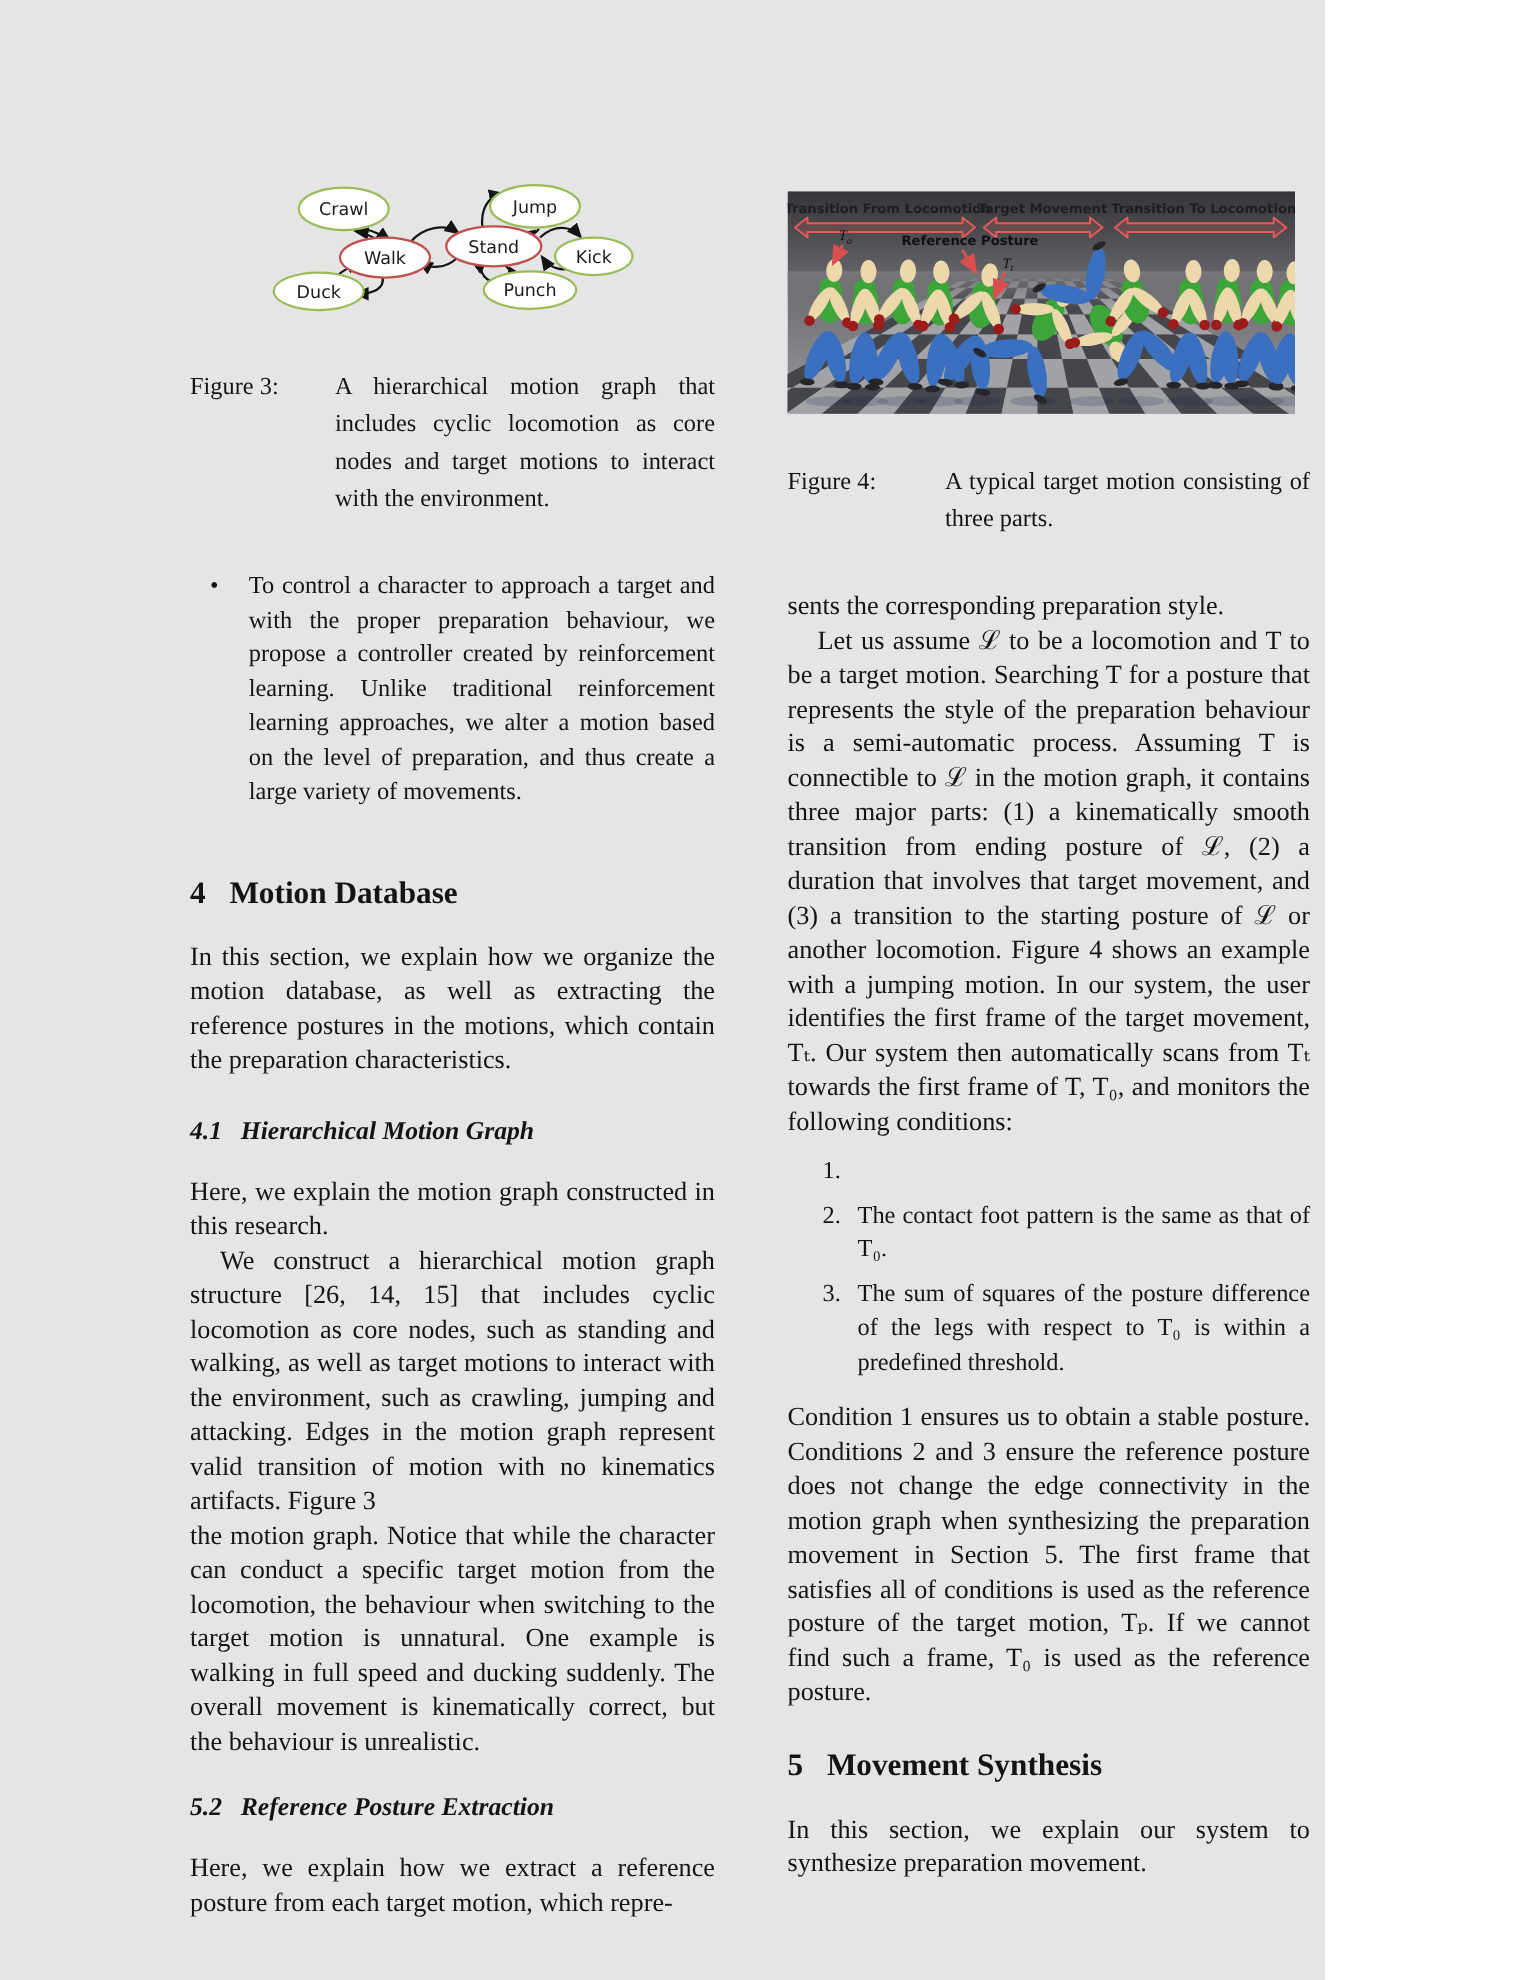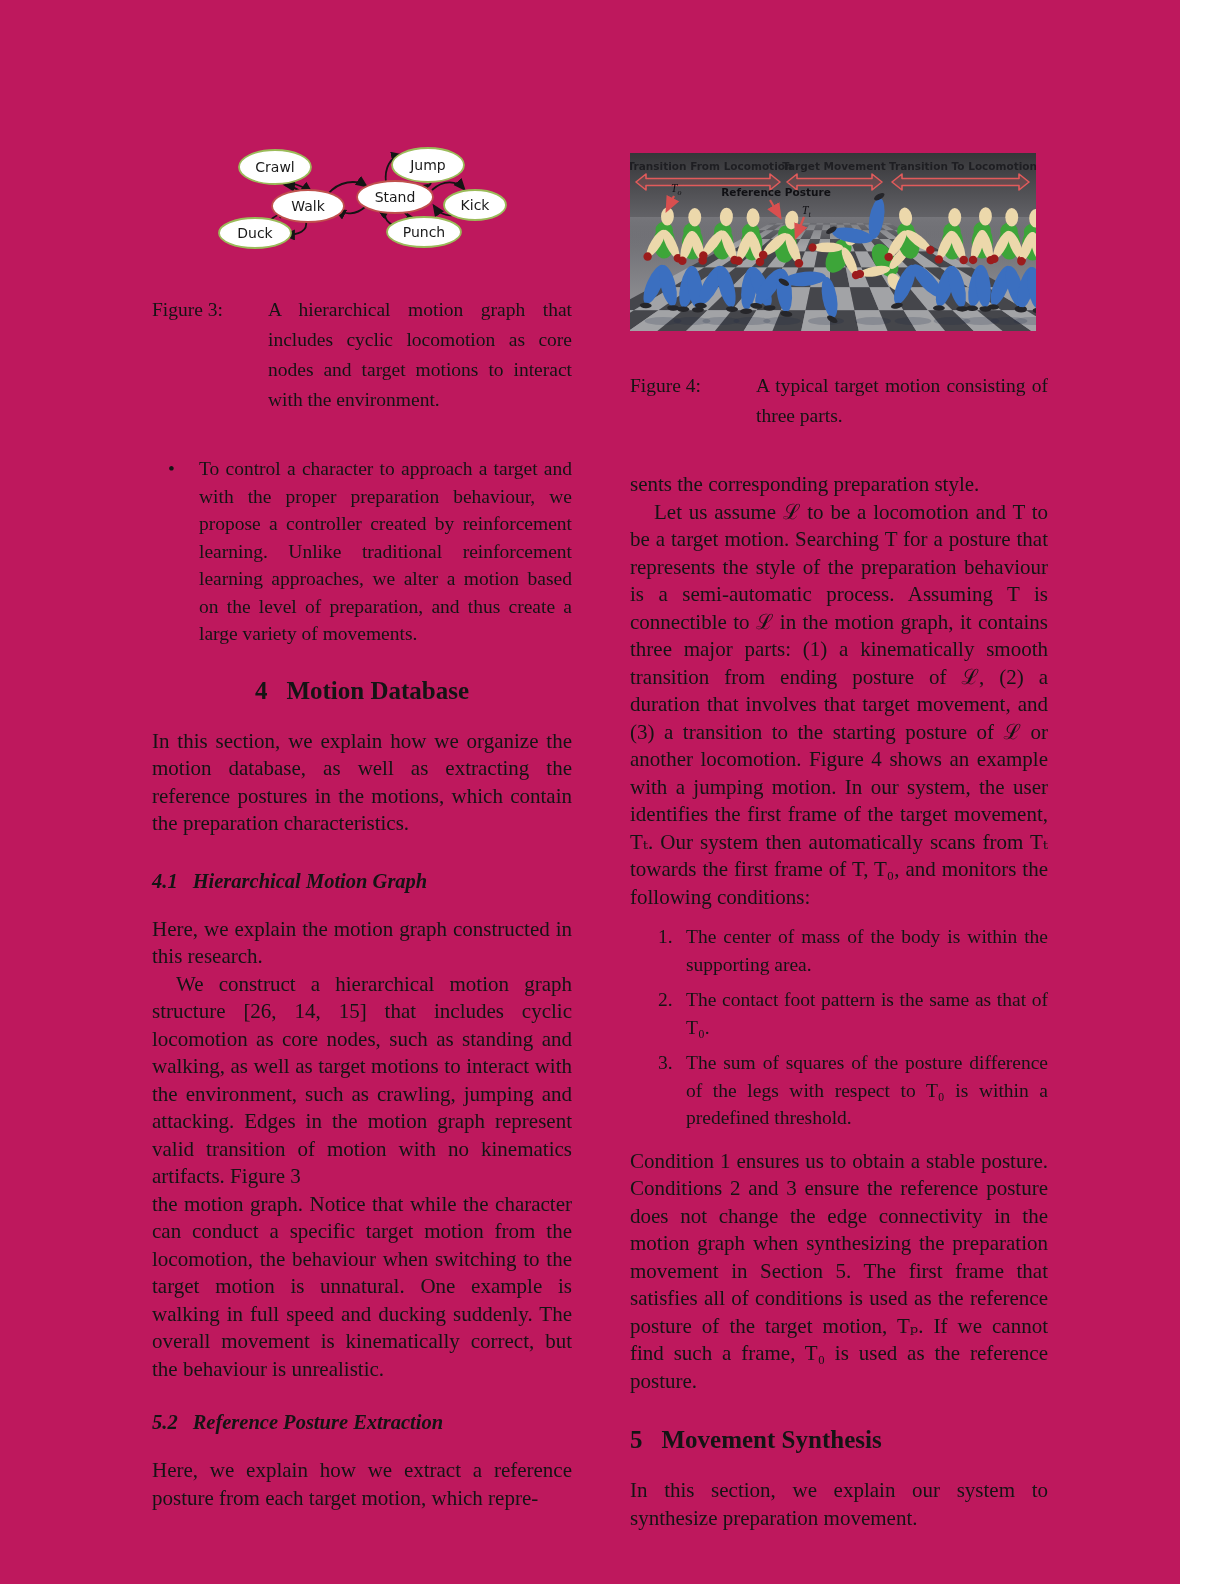--- a/index.html
+++ b/index.html
@@ -1,16 +1,16 @@
 <!DOCTYPE html>
 <html><head>
 <meta charset="utf-8">
 <style>
   html,body{margin:0;padding:0;background:#ffffff;}
-  .page{position:relative;width:1180px;height:1584px;background:#be185d;overflow:hidden;
+  .page{position:relative;width:1060px;height:1584px;background:#e5e5e5;overflow:hidden;
         font-family:"Liberation Serif","DejaVu Serif",serif;color:#141414;}
   .col{position:absolute;top:0;}
   #col-left{left:152px;width:420px;}
   #col-right{left:630px;width:418px;}
 
   p.body{font-size:21px;line-height:27.5px;text-align:justify;margin:0;}
   .indent{text-indent:24px;}
 
   .caption{display:flex;font-size:19.5px;line-height:30px;gap:30px;}
   .caption .lbl{flex:0 0 86px;}
@@ -91,21 +91,21 @@
     <div class="caption cap3" style="margin-top:-10px;">
       <span class="lbl">Figure 3:</span>
       <span class="ctxt">A hierarchical motion graph that includes cyclic locomotion as core nodes and target motions to interact with the environment.</span>
     </div>
 
     <div class="bullet-item" style="margin-top:40px;">
       <span class="bmark">•</span>
       <span class="btxt">To control a character to approach a target and with the proper preparation behaviour, we propose a controller created by reinforcement learning. Unlike traditional reinforcement learning approaches, we alter a motion based on the level of preparation, and thus create a large variety of movements.</span>
     </div>
 
-    <h2 class="sec" style="margin-top:28px;text-align:center;">
+    <h2 class="sec" style="margin-top:52px;">
       <span class="num">4</span><span>Motion Database</span>
     </h2>
 
     <p class="body" style="margin-top:22px;">In this section, we explain how we organize the motion database, as well as extracting the reference postures in the motions, which contain the preparation characteristics.</p>
 
     <h3 class="subsec" style="margin-top:30px;font-style:italic;">
       <span class="num">4.1</span><span>Hierarchical Motion Graph</span>
     </h3>
 
     <p class="body" style="margin-top:22px;">Here, we explain the motion graph constructed in this research.</p>
@@ -476,21 +476,20 @@
       <span class="lbl">Figure 4:</span>
       <span class="ctxt">A typical target motion consisting of three parts.</span>
     </div>
 
     <p class="body" style="margin-top:40px;">sents the corresponding preparation style.</p>
     <p class="body indent mt0">Let us assume ℒ to be a locomotion and T to be a target motion. Searching T for a posture that represents the style of the preparation behaviour is a semi-automatic process. Assuming T is connectible to ℒ in the motion graph, it contains three major parts: (1) a kinematically smooth transition from ending posture of ℒ, (2) a duration that involves that target movement, and (3) a transition to the starting posture of ℒ or another locomotion. Figure 4 shows an example with a jumping motion. In our system, the user identifies the first frame of the target movement, Tₜ. Our system then automatically scans from Tₜ towards the first frame of T, T₀, and monitors the following conditions:</p>
 
     <div style="margin-top:12px;">
       <div class="oli">
         <span class="onum">1.</span>
-        <span class="otxt">The center of mass of the body is within the supporting area.</span>
       </div>
       <div class="oli" style="margin-top:8px;">
         <span class="onum">2.</span>
         <span class="otxt">The contact foot pattern is the same as that of T₀.</span>
       </div>
       <div class="oli" style="margin-top:8px;">
         <span class="onum">3.</span>
         <span class="otxt">The sum of squares of the posture difference of the legs with respect to T₀ is within a predefined threshold.</span>
       </div>
     </div>

